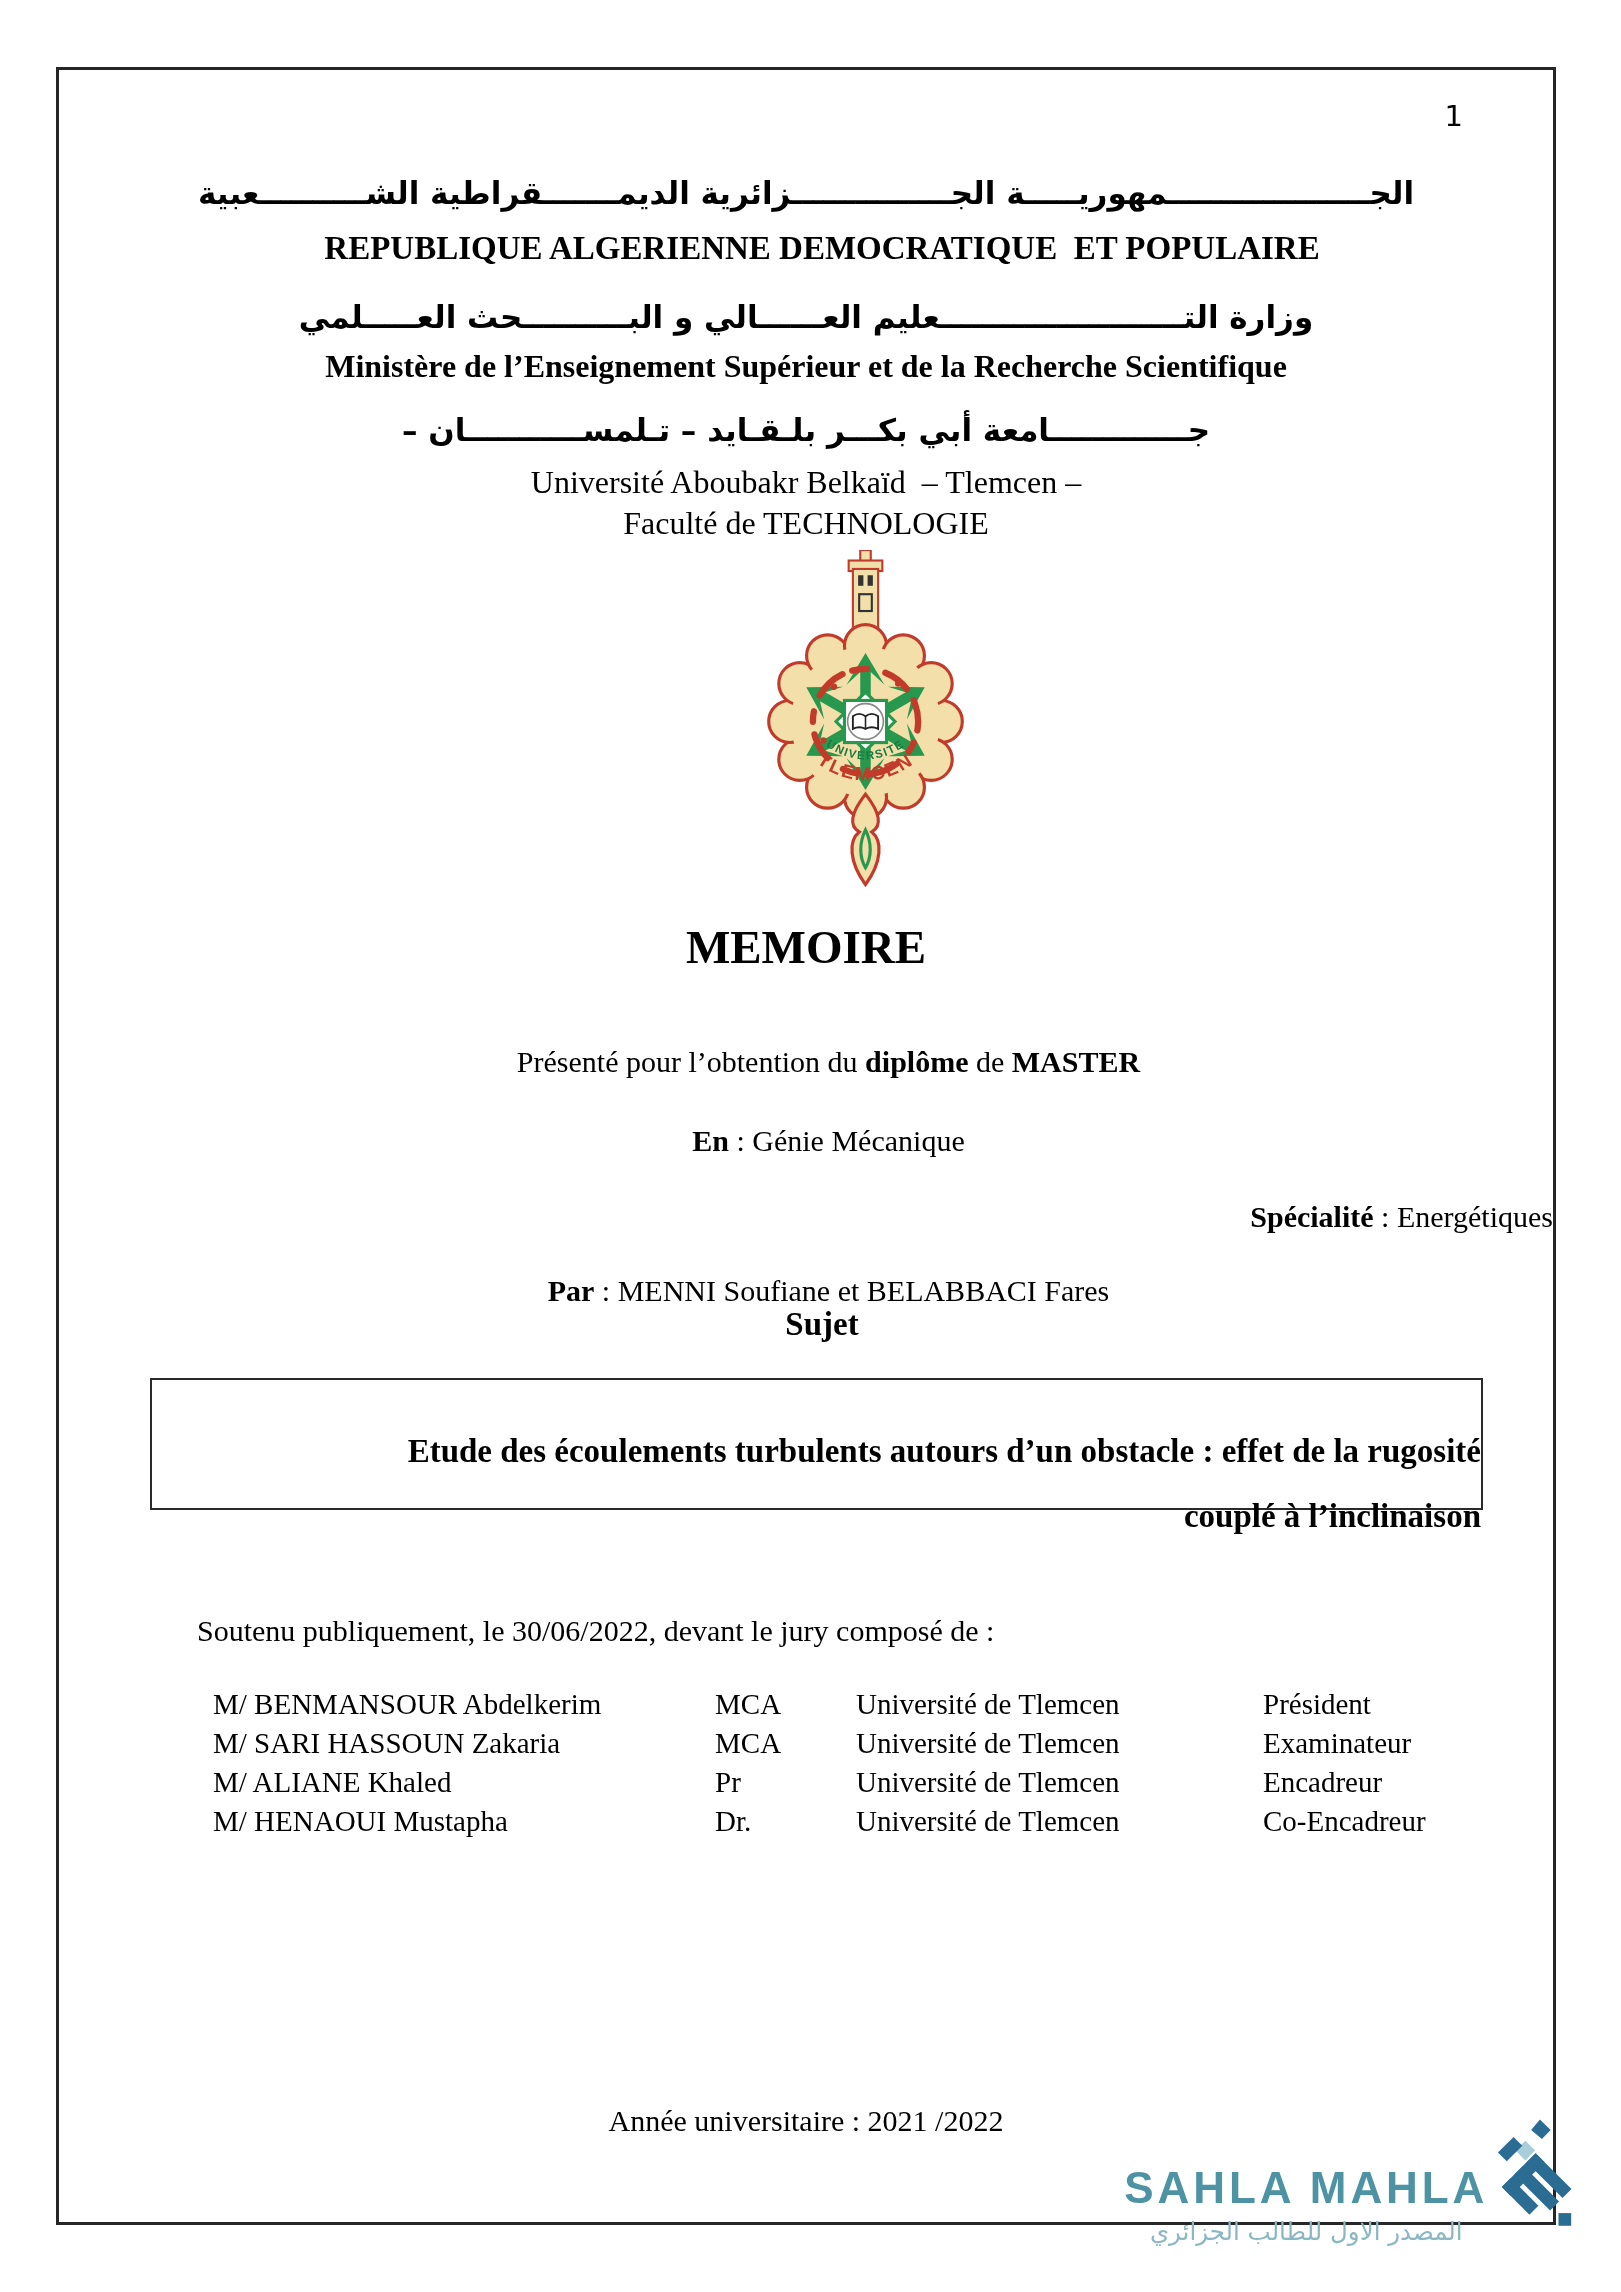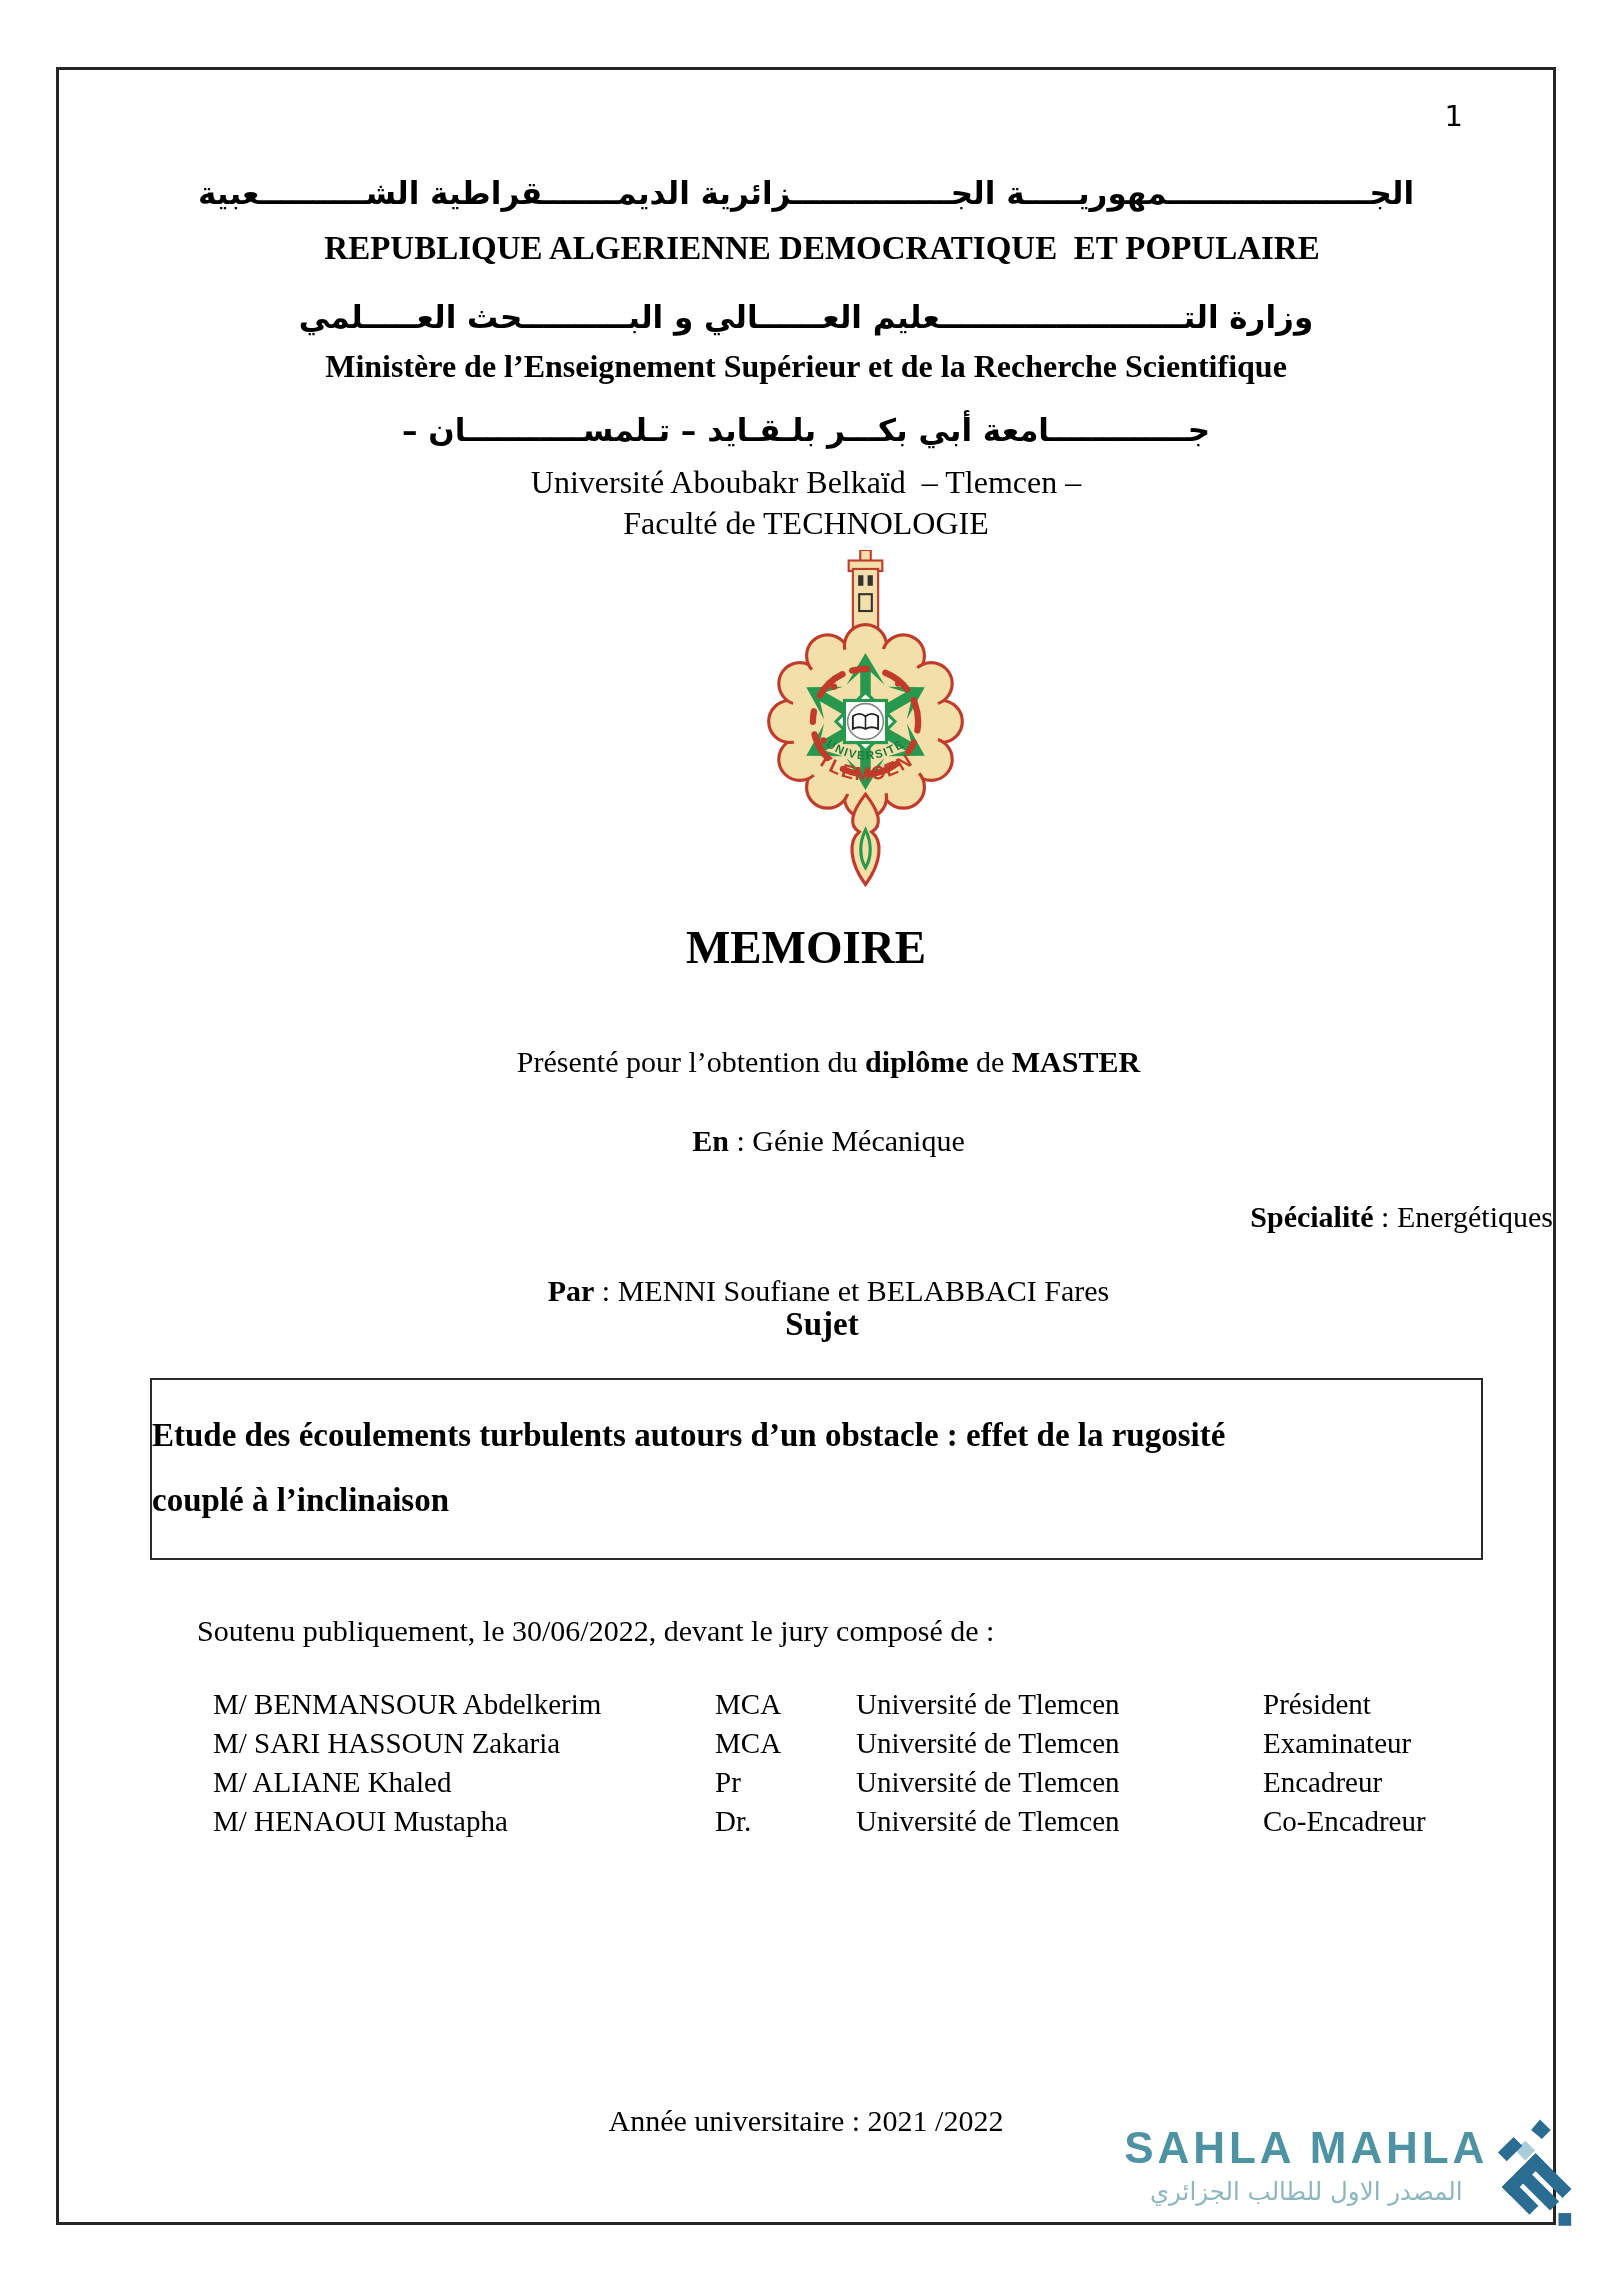--- a/index.html
+++ b/index.html
@@ -24,33 +24,33 @@
   .line-ar3{top:331px;}
   .line-univ{top:392px;}
   .line-fac{top:433px;}
   .emblem{position:absolute;left:701px;top:480px;width:211px;height:343px;}
   .memoire{top:848px;font-size:47px;line-height:59px;}
   .presente{top:933px;}
   .en-line{top:1012px;}
   .spec-line{top:1088px;text-align:right;}
   .par-line{top:1162px;}
   .sujet{top:1233px;}
-  .subject-box{position:absolute;left:91px;top:1308px;width:1333px;height:182px;
-               border:2.9px solid #2a2a2a;box-sizing:border-box;padding-top:23px;text-align:left;}
+  .subject-box{position:absolute;left:91px;top:1308px;width:1333px;height:132px;
+               border:2.9px solid #2a2a2a;box-sizing:border-box;padding-top:39px;text-align:right;}
   .sline{font-size:33px;line-height:65px;font-weight:bold;}
   .soutenu{position:absolute;left:138px;top:1541px;}
   .jury{position:absolute;left:154px;right:49px;top:1615px;}
   .jrow{display:grid;grid-template-columns:502px 141px 407px 1fr;height:39px;align-items:center;
         font-size:29px;font-family:"Liberation Serif",serif;}
   .annee{top:2031px;}
 
   .watermark{position:absolute;right:43px;top:2125px;display:flex;align-items:flex-start;gap:7.8px;z-index:5;}
   .wm-text{text-align:center;}
   .wm-title{font-family:"Liberation Sans",sans-serif;font-weight:bold;font-size:44px;
-            color:#4e93a4;letter-spacing:3.9px;line-height:1.05;}
+            color:#4e93a4;letter-spacing:3.9px;line-height:1.05;margin-top:40px;}
   .wm-sub{font-family:"DejaVu Sans",sans-serif;font-size:24.5px;color:#8ab7c1;margin-top:5.9px;direction:rtl;}
   .wm-mark{width:82px;height:118px;margin-top:-7.8px;}
 </style>
 </head>
 <body>
 
 <div class="page">
   <div class="frame">
 
     <div class="pnum">1</div>

